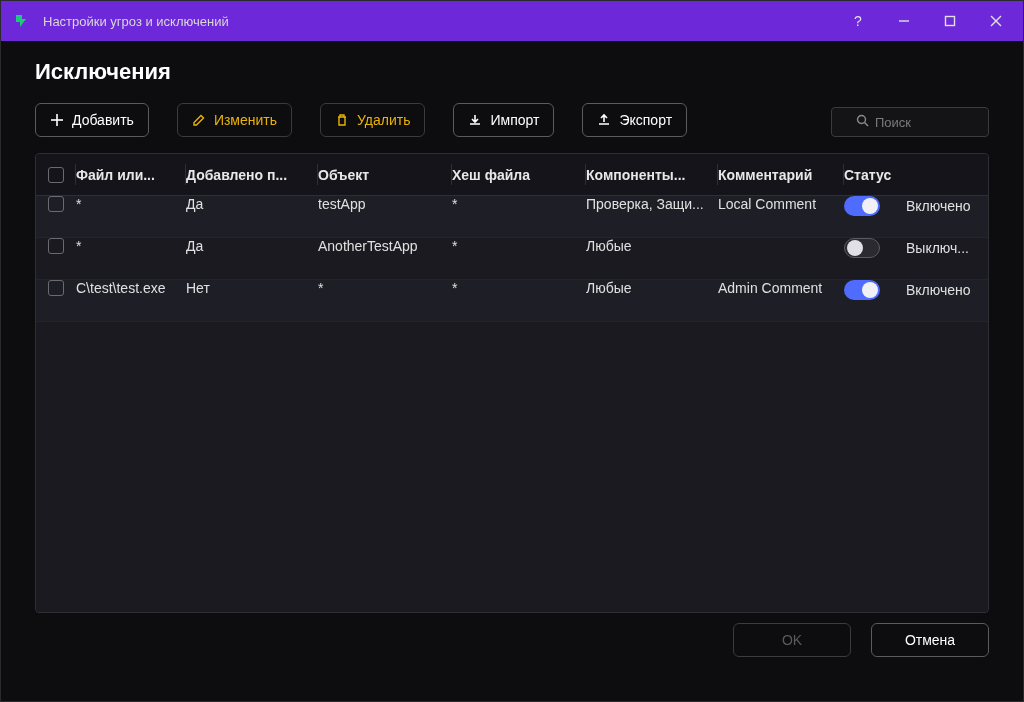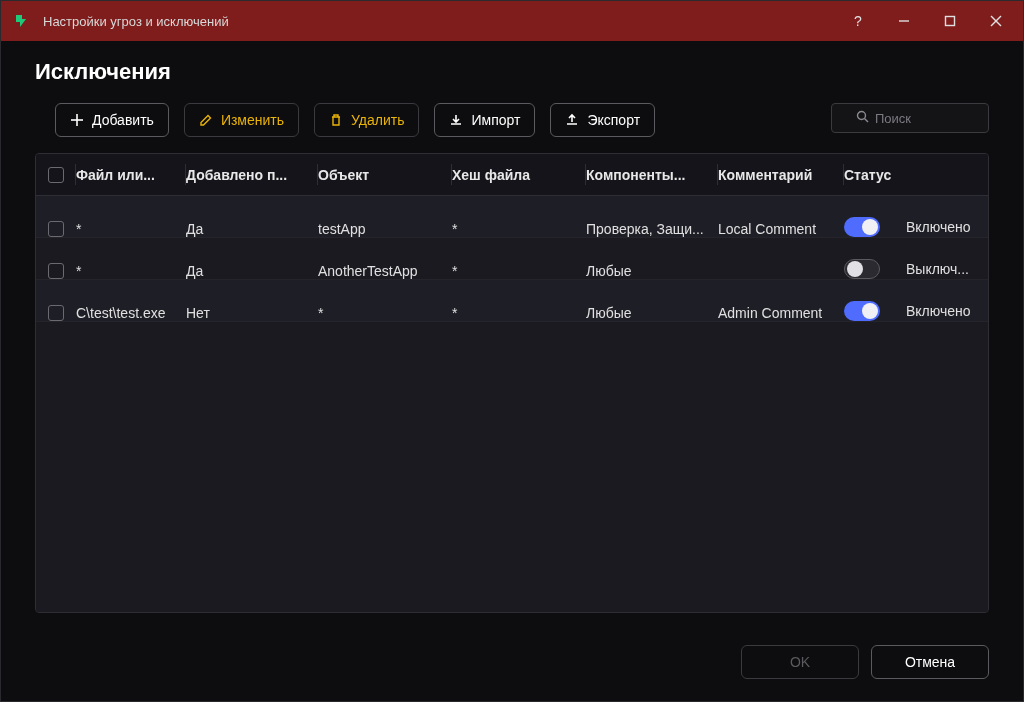--- a/index.html
+++ b/index.html
@@ -17,21 +17,21 @@
   background: #0d0d0f;
   display: flex;
   flex-direction: column;
   border: 1px solid #2a2a2e;
 }
 .titlebar {
   height: 40px;
   display: flex;
   align-items: center;
   padding: 0 10px 0 12px;
-  background: #7f1d1d;
+  background: #6d28d9;
 }
 .logo {
   width: 18px; height: 18px;
   display: flex; align-items: center; justify-content: center;
   margin-right: 12px;
 }
 .titlebar-text {
   flex: 1;
   font-size: 13px;
   color: #d8d8d8;
@@ -57,24 +57,23 @@
   flex-direction: column;
 }
 .heading {
   font-size: 22px;
   font-weight: 600;
   color: #ffffff;
   margin-bottom: 18px;
 }
 .toolbar {
   display: flex;
-  gap: 15px;
-  align-items: flex-start;
+  gap: 28px;
+  align-items: flex-end;
   margin-bottom: 16px;
-  margin-left: 20px;
 }
 .btn {
   height: 34px;
   padding: 0 14px;
   border: 1px solid #5a5a5f;
   background: transparent;
   color: #ffffff;
   border-radius: 6px;
   display: inline-flex;
   align-items: center;
@@ -114,21 +113,21 @@
   flex: 1;
   border: 1px solid #2e2e34;
   border-radius: 4px;
   overflow: hidden;
   background: #1a1a20;
   display: flex;
   flex-direction: column;
 }
 .thead, .trow {
   display: flex;
-  align-items: flex-end;
+  align-items: flex-start;
   font-size: 14px;
 }
 .thead {
   height: 42px;
   background: #14141a;
   border-bottom: 1px solid #2e2e34;
   color: #e8e8e8;
   font-weight: 600;
 }
 .trow {
@@ -180,23 +179,22 @@
 .toggle.on .knob { right: 2px; }
 .toggle.off .knob { left: 2px; top: 1px; background: #e0e0e5; }
 
 .status-text {
   overflow: hidden; text-overflow: ellipsis; white-space: nowrap; margin-left: 16px;
 }
 
 .footer {
   height: 78px;
   display: flex;
-  align-items: center;
   justify-content: flex-end;
-  gap: 12px;
+  gap: 20px;
   padding: 0 34px;
 }
 .footer .btn { width: 118px; justify-content: center; }
 .footer .btn.primary-disabled {
   border-color: #3a3a3f;
   color: #5a5a5f;
 }
 </style>
 </head>
 <body>

